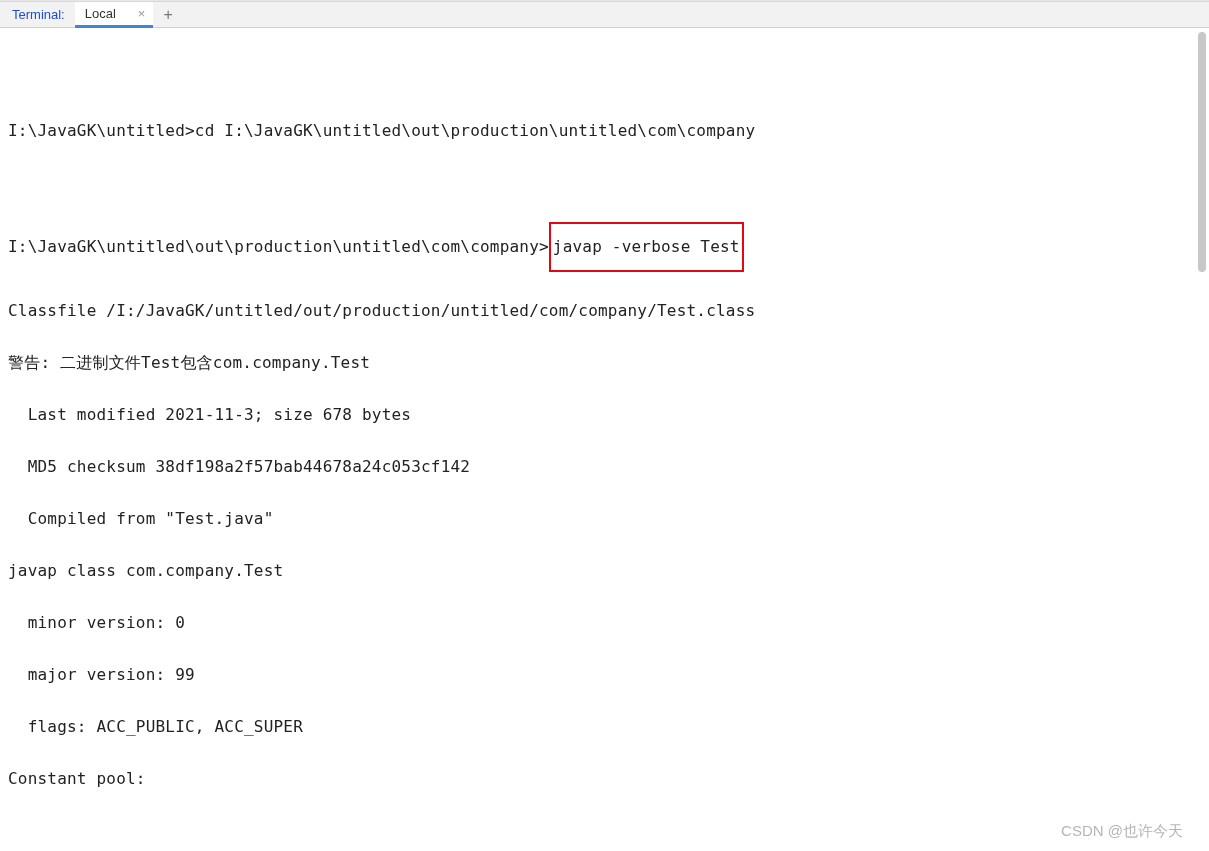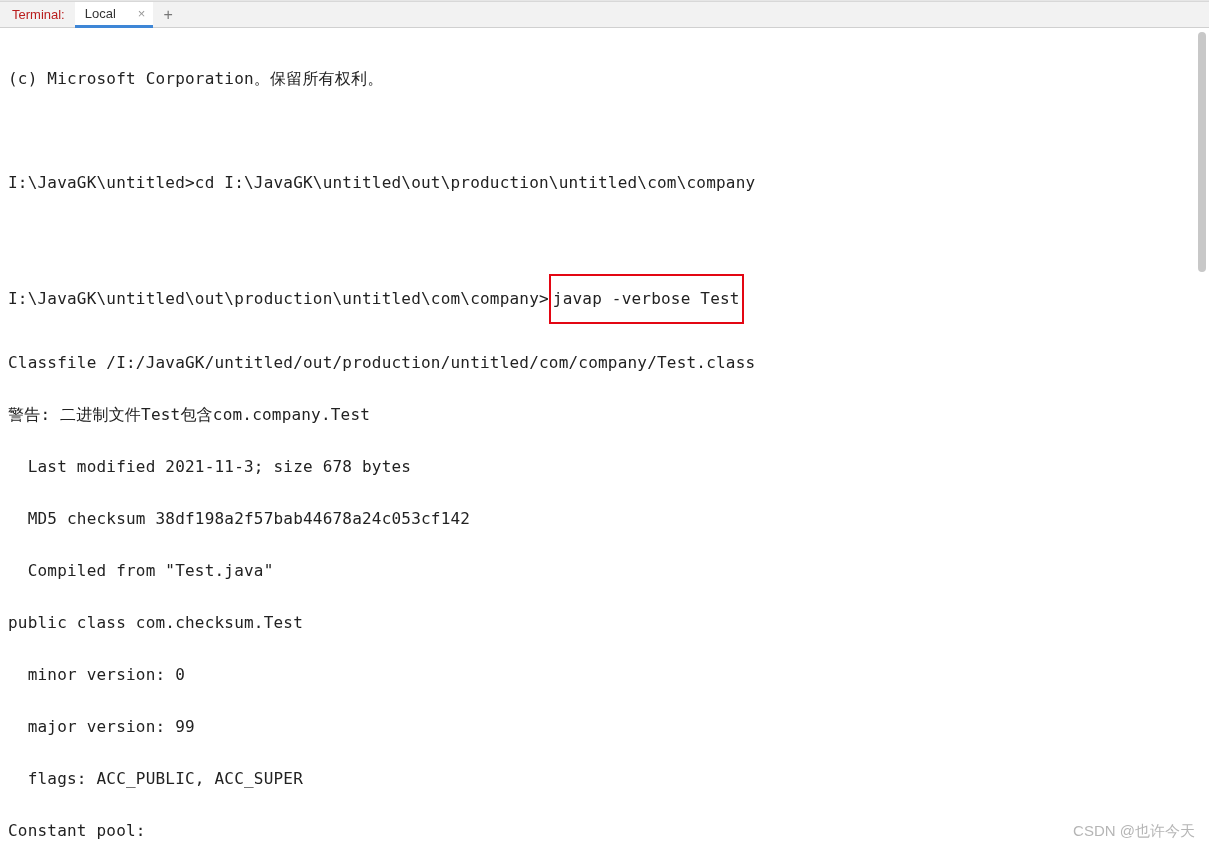--- a/index.html
+++ b/index.html
@@ -19,21 +19,21 @@
     }
     .tab-bar {
       display: flex;
       align-items: center;
       height: 26px;
       background: #f2f2f2;
       border-bottom: 1px solid #d0d0d0;
       padding-left: 8px;
     }
     .tab-bar-title {
-      color: #b91c1c;
+      color: #1d4ed8;
       padding: 0 10px 0 4px;
       font-size: 13px;
     }
     .tab {
       display: flex;
       align-items: center;
       height: 26px;
       padding: 0 6px 0 10px;
       background: #fff;
       border-bottom: 3px solid #3e86d6;
@@ -66,21 +66,21 @@
       letter-spacing: 0.2px;
     }
     .highlight-box {
       border: 2px solid #e30613;
       padding: 12px 2px;
       display: inline-block;
       line-height: 22px;
     }
     .watermark {
       position: absolute;
-      right: 14px;
+      right: 26px;
       bottom: 10px;
       color: rgba(120,120,120,0.55);
       font-size: 15px;
       font-family: "Segoe UI", sans-serif;
       margin-top: 33px;
     }
     .scrollbar-v {
       position: absolute;
       right: 3px;
       top: 32px;
@@ -106,31 +106,30 @@
 <div class="tab-bar">
   <span class="tab-bar-title">Terminal:</span>
   <div class="tab">
     <span class="tab-label">Local</span>
     <span class="tab-close">×</span>
   </div>
   <span class="tab-add">+</span>
 </div>
 
 <div class="terminal-content">
-<div>(c) Microsoft Corporation。保留所有权利。</div>
 <div>&nbsp;</div>
 <div><span>I:\JavaGK\untitled&gt;</span><span>cd I:\JavaGK\untitled\out\production\untitled\com\company</span></div>
 <div>&nbsp;</div>
 <div><span>I:\JavaGK\untitled\out\production\untitled\com\company&gt;</span><span class="highlight-box">javap -verbose Test</span></div>
 <div>Classfile /I:/JavaGK/untitled/out/production/untitled/com/company/Test.class</div>
 <div>警告: 二进制文件Test包含com.company.Test</div>
 <div>  Last modified 2021-11-3; size 678 bytes</div>
 <div>  MD5 checksum 38df198a2f57bab44678a24c053cf142</div>
 <div>  Compiled from "Test.java"</div>
-<div>public class com.checksum.Test</div>
+<div>javap class com.company.Test</div>
 <div>  minor version: 0</div>
 <div>  major version: 99</div>
 <div>  flags: ACC_PUBLIC, ACC_SUPER</div>
 <div>Constant pool:</div>
 
 </div>
 
 <div class="scrollbar-v">
   <div class="thumb"></div>
 </div>

